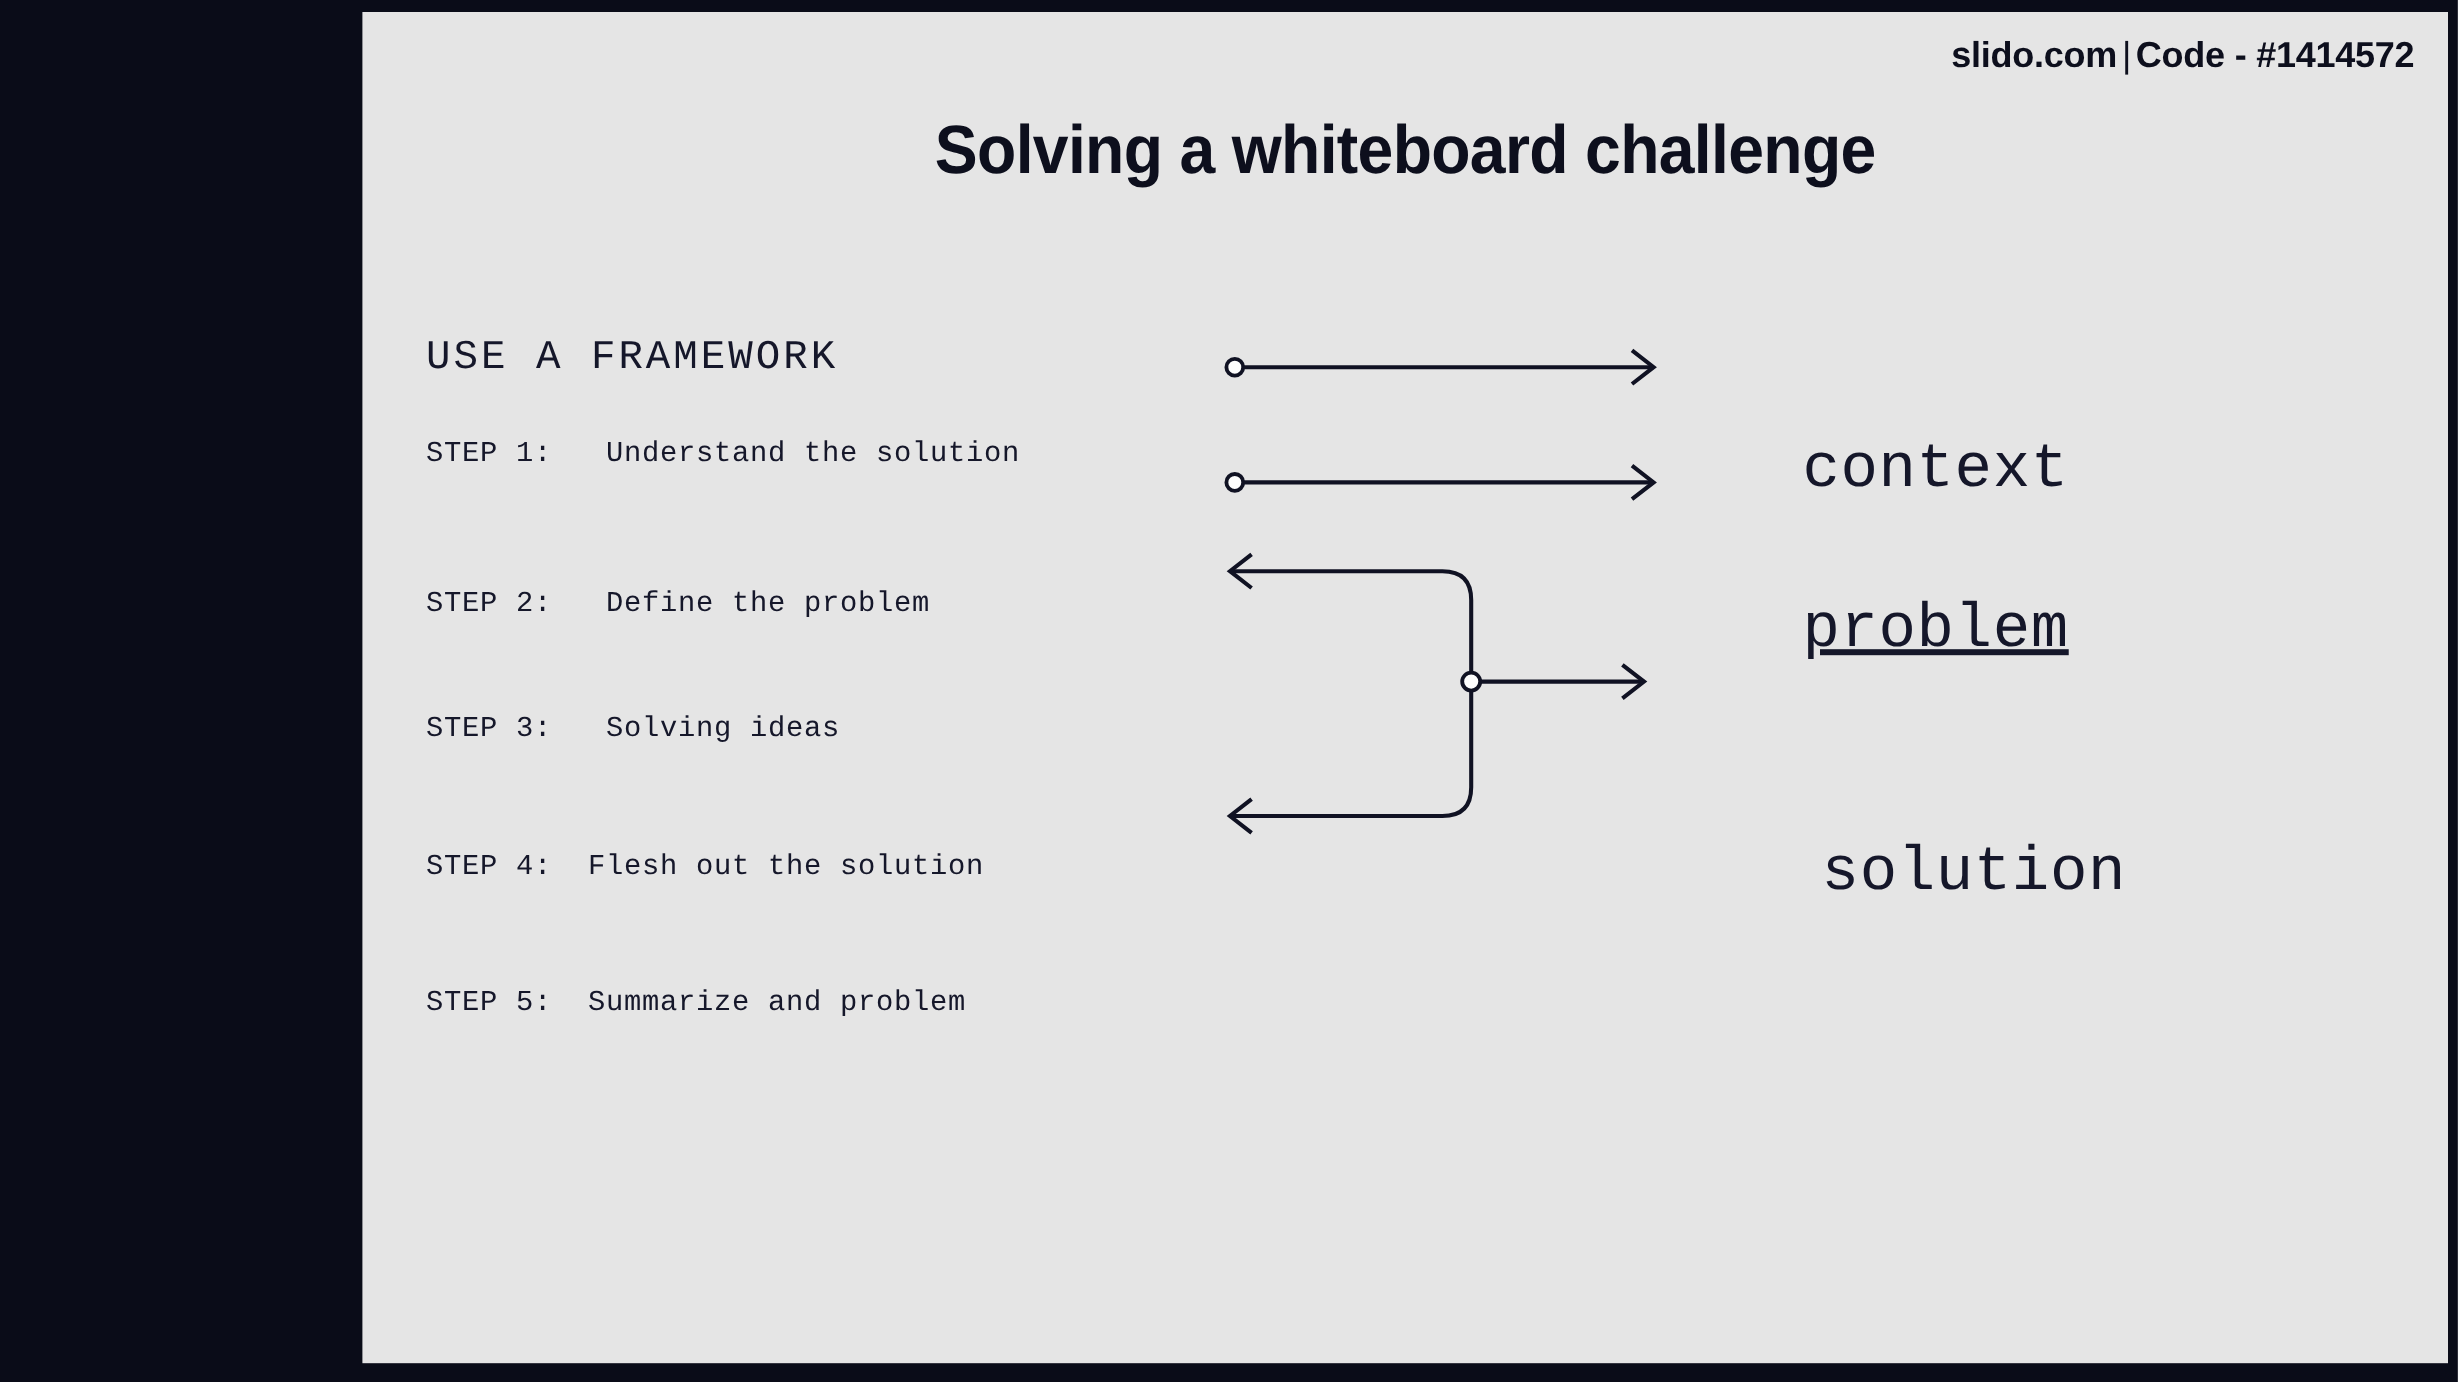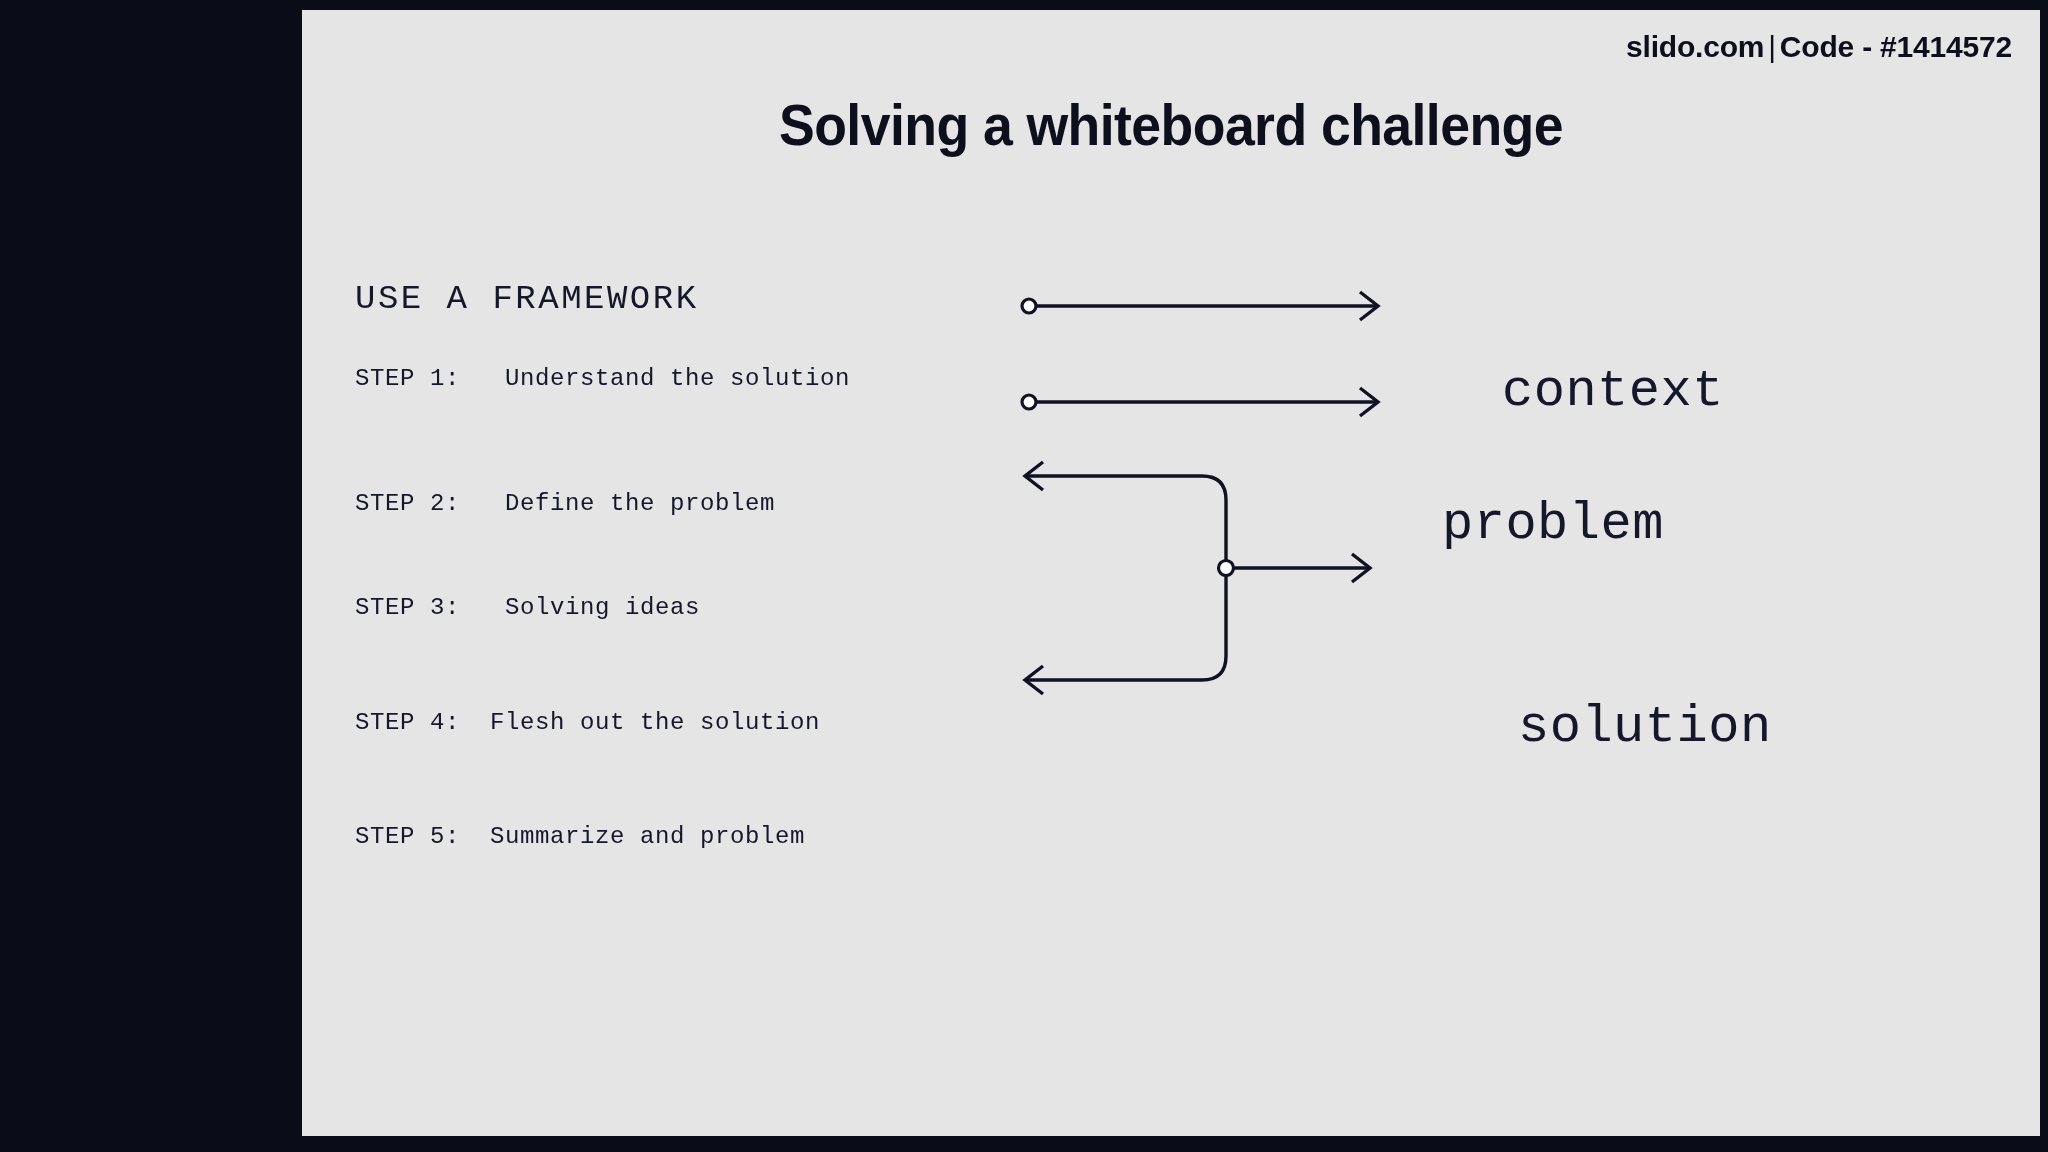--- a/index.html
+++ b/index.html
@@ -116,21 +116,21 @@
   
   .outcome {
     position: absolute;
     font-family: "Liberation Mono", "DejaVu Sans Mono", monospace;
     font-size: 52px;
     color: #15172a;
     letter-spacing: 0.5px;
     white-space: pre;
   }
   .outcome.o0 { left: 1200px; top: 352px; }
-  .outcome.o1 { left: 1140px; top: 485px; }
+  .outcome.o1 { left: 1200px; top: 485px; text-decoration: underline; }
   .outcome.o2 { left: 1200px; top: 688px; margin-left: 16px; }
 
   
   #connectors {
     position: absolute;
     left: 0;
     top: 0;
     width: 1738px;
     height: 1130px;
     pointer-events: none;

